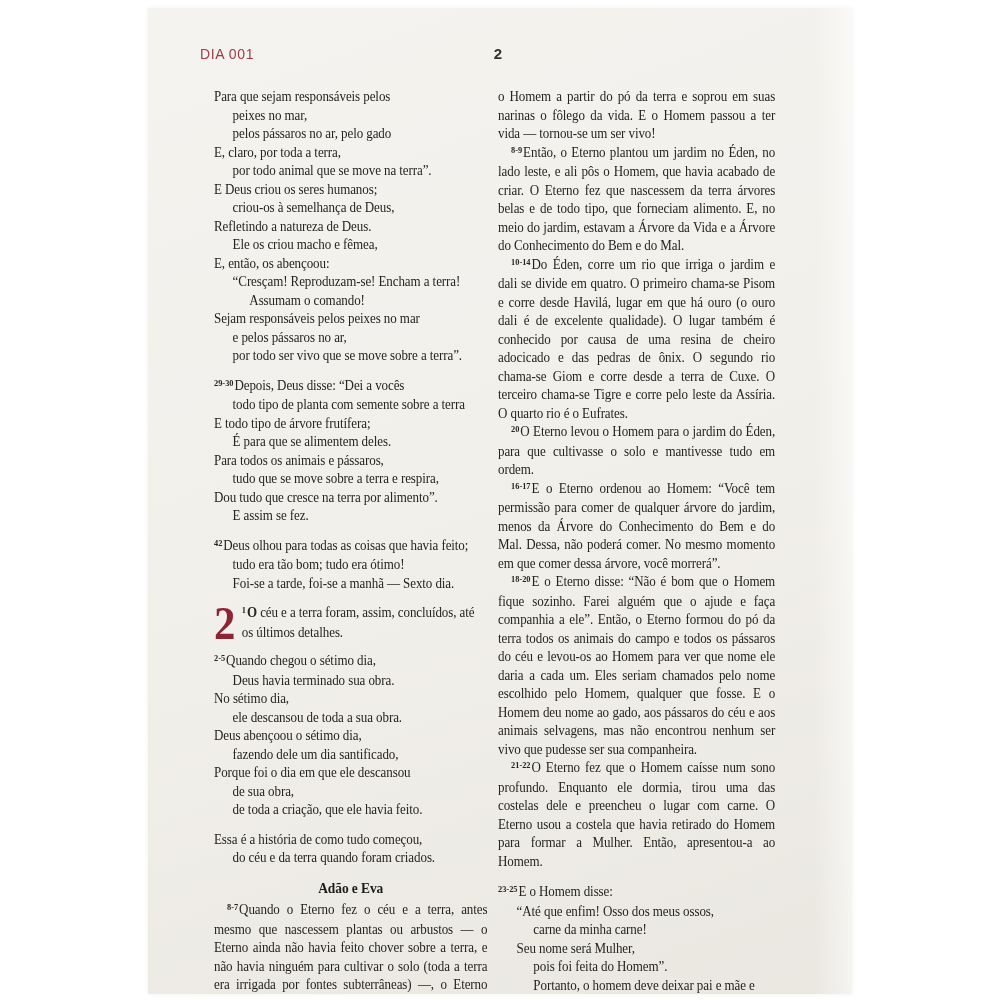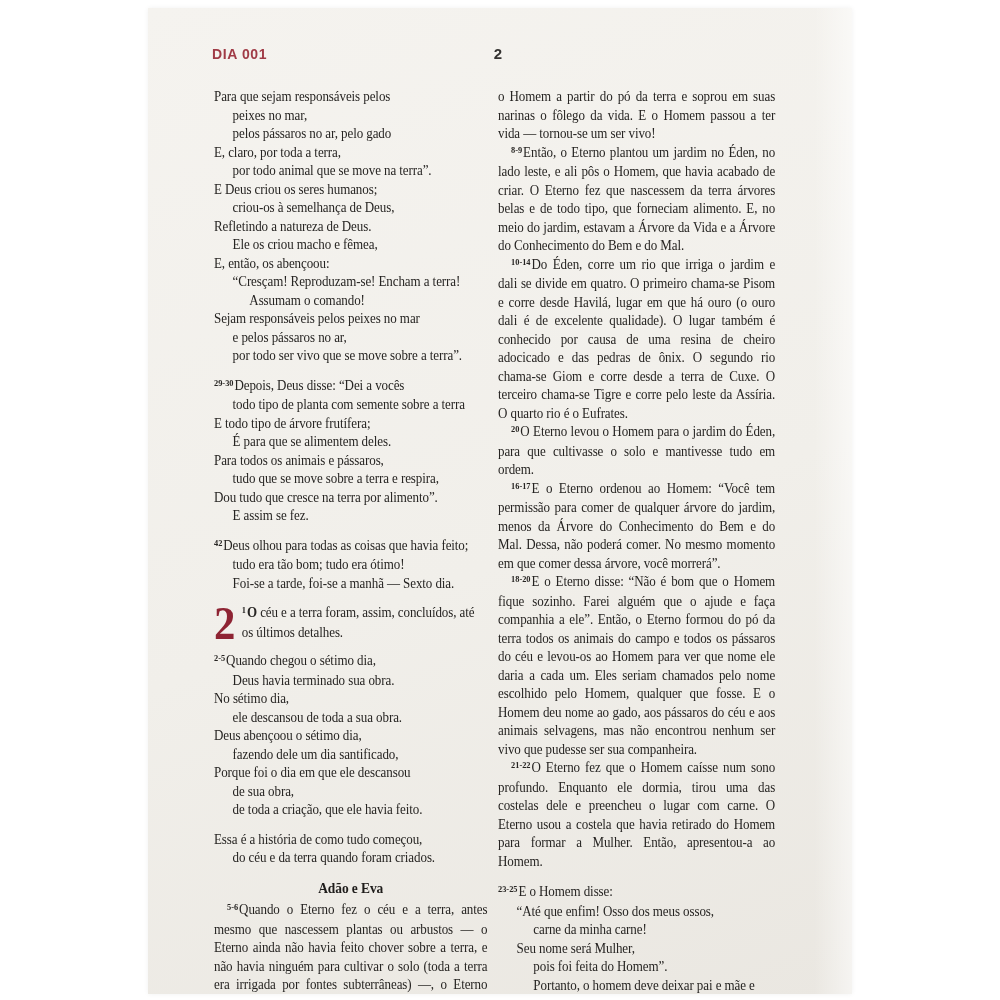--- a/index.html
+++ b/index.html
@@ -13,23 +13,23 @@
     background:linear-gradient(160deg,#f5f3ef 0%,#f1efea 55%,#eae7e1 100%);
     box-shadow:0 0 5px rgba(0,0,0,0.06);
     overflow:hidden;
   }
   .page::after{ 
     content:"";position:absolute;top:0;right:0;width:38px;height:100%;
     background:linear-gradient(90deg,rgba(255,255,255,0) 0%,rgba(255,255,255,0.55) 100%);
     pointer-events:none;
   }
   .hdr-day{
-    position:absolute;left:64px;top:38px;
+    position:absolute;left:52px;top:38px;
     font-family:"Liberation Sans","DejaVu Sans",sans-serif;
-    font-weight:bold;font-size:14px;letter-spacing:0.6px;color:#a03b46;
+    font-weight:normal;font-size:14px;letter-spacing:0.6px;color:#a03b46;
   }
   .hdr-page{
     position:absolute;left:330px;top:37px;width:40px;text-align:center;
     font-family:"Liberation Sans","DejaVu Sans",sans-serif;
     font-weight:bold;font-size:15px;color:#343230;
   }
   .col{
     position:absolute;top:80px;color:#262422;
     font-size:14px;line-height:18.5px;
     transform:scaleX(0.93);transform-origin:0 0;
@@ -122,21 +122,21 @@
       <div class="pl ind1"><span>de toda a criação, que ele havia feito.</span></div>
     </div>
 
     <div class="stanza">
       <div class="pl ind0"><span>Essa é a história de como tudo começou,</span></div>
       <div class="pl ind1"><span>do céu e da terra quando foram criados.</span></div>
     </div>
 
     <div class="section-heading">Adão e Eva</div>
 
-    <p class="par"><sup class="vs">5-6</sup><span>Quando o Eterno fez o céu e a terra, antes mesmo que nascessem plantas ou arbustos — o Eterno ainda não havia feito chover sobre a terra, e não havia ninguém para cultivar o solo (toda a terra era irrigada por fontes subterrâneas) —, o Eterno formou</span></p>
+    <p class="par"><sup class="vs">8-7</sup><span>Quando o Eterno fez o céu e a terra, antes mesmo que nascessem plantas ou arbustos — o Eterno ainda não havia feito chover sobre a terra, e não havia ninguém para cultivar o solo (toda a terra era irrigada por fontes subterrâneas) —, o Eterno formou</span></p>
 
   </div>
 
   <div class="col col-right">
 
     <p class="par cont"><span>o Homem a partir do pó da terra e soprou em suas narinas o fôlego da vida. E o Homem passou a ter vida — tornou-se um ser vivo!</span></p>
     <p class="par"><sup class="vs">8-9</sup><span>Então, o Eterno plantou um jardim no Éden, no lado leste, e ali pôs o Homem, que havia acabado de criar. O Eterno fez que nascessem da terra árvores belas e de todo tipo, que forneciam alimento. E, no meio do jardim, estavam a Árvore da Vida e a Árvore do Conhecimento do Bem e do Mal.</span></p>
     <p class="par"><sup class="vs">10-14</sup><span>Do Éden, corre um rio que irriga o jardim e dali se divide em quatro. O primeiro chama-se Pisom e corre desde Havilá, lugar em que há ouro (o ouro dali é de excelente qualidade). O lugar também é conhecido por causa de uma resina de cheiro adocicado e das pedras de ônix. O segundo rio chama-se Giom e corre desde a terra de Cuxe. O terceiro chama-se Tigre e corre pelo leste da Assíria. O quarto rio é o Eufrates.</span></p>
     <p class="par"><sup class="vs">20</sup><span>O Eterno levou o Homem para o jardim do Éden, para que cultivasse o solo e mantivesse tudo em ordem.</span></p>
     <p class="par"><sup class="vs">16-17</sup><span>E o Eterno ordenou ao Homem: “Você tem permissão para comer de qualquer árvore do jardim, menos da Árvore do Conhecimento do Bem e do Mal. Dessa, não poderá comer. No mesmo momento em que comer dessa árvore, você morrerá”.</span></p>

